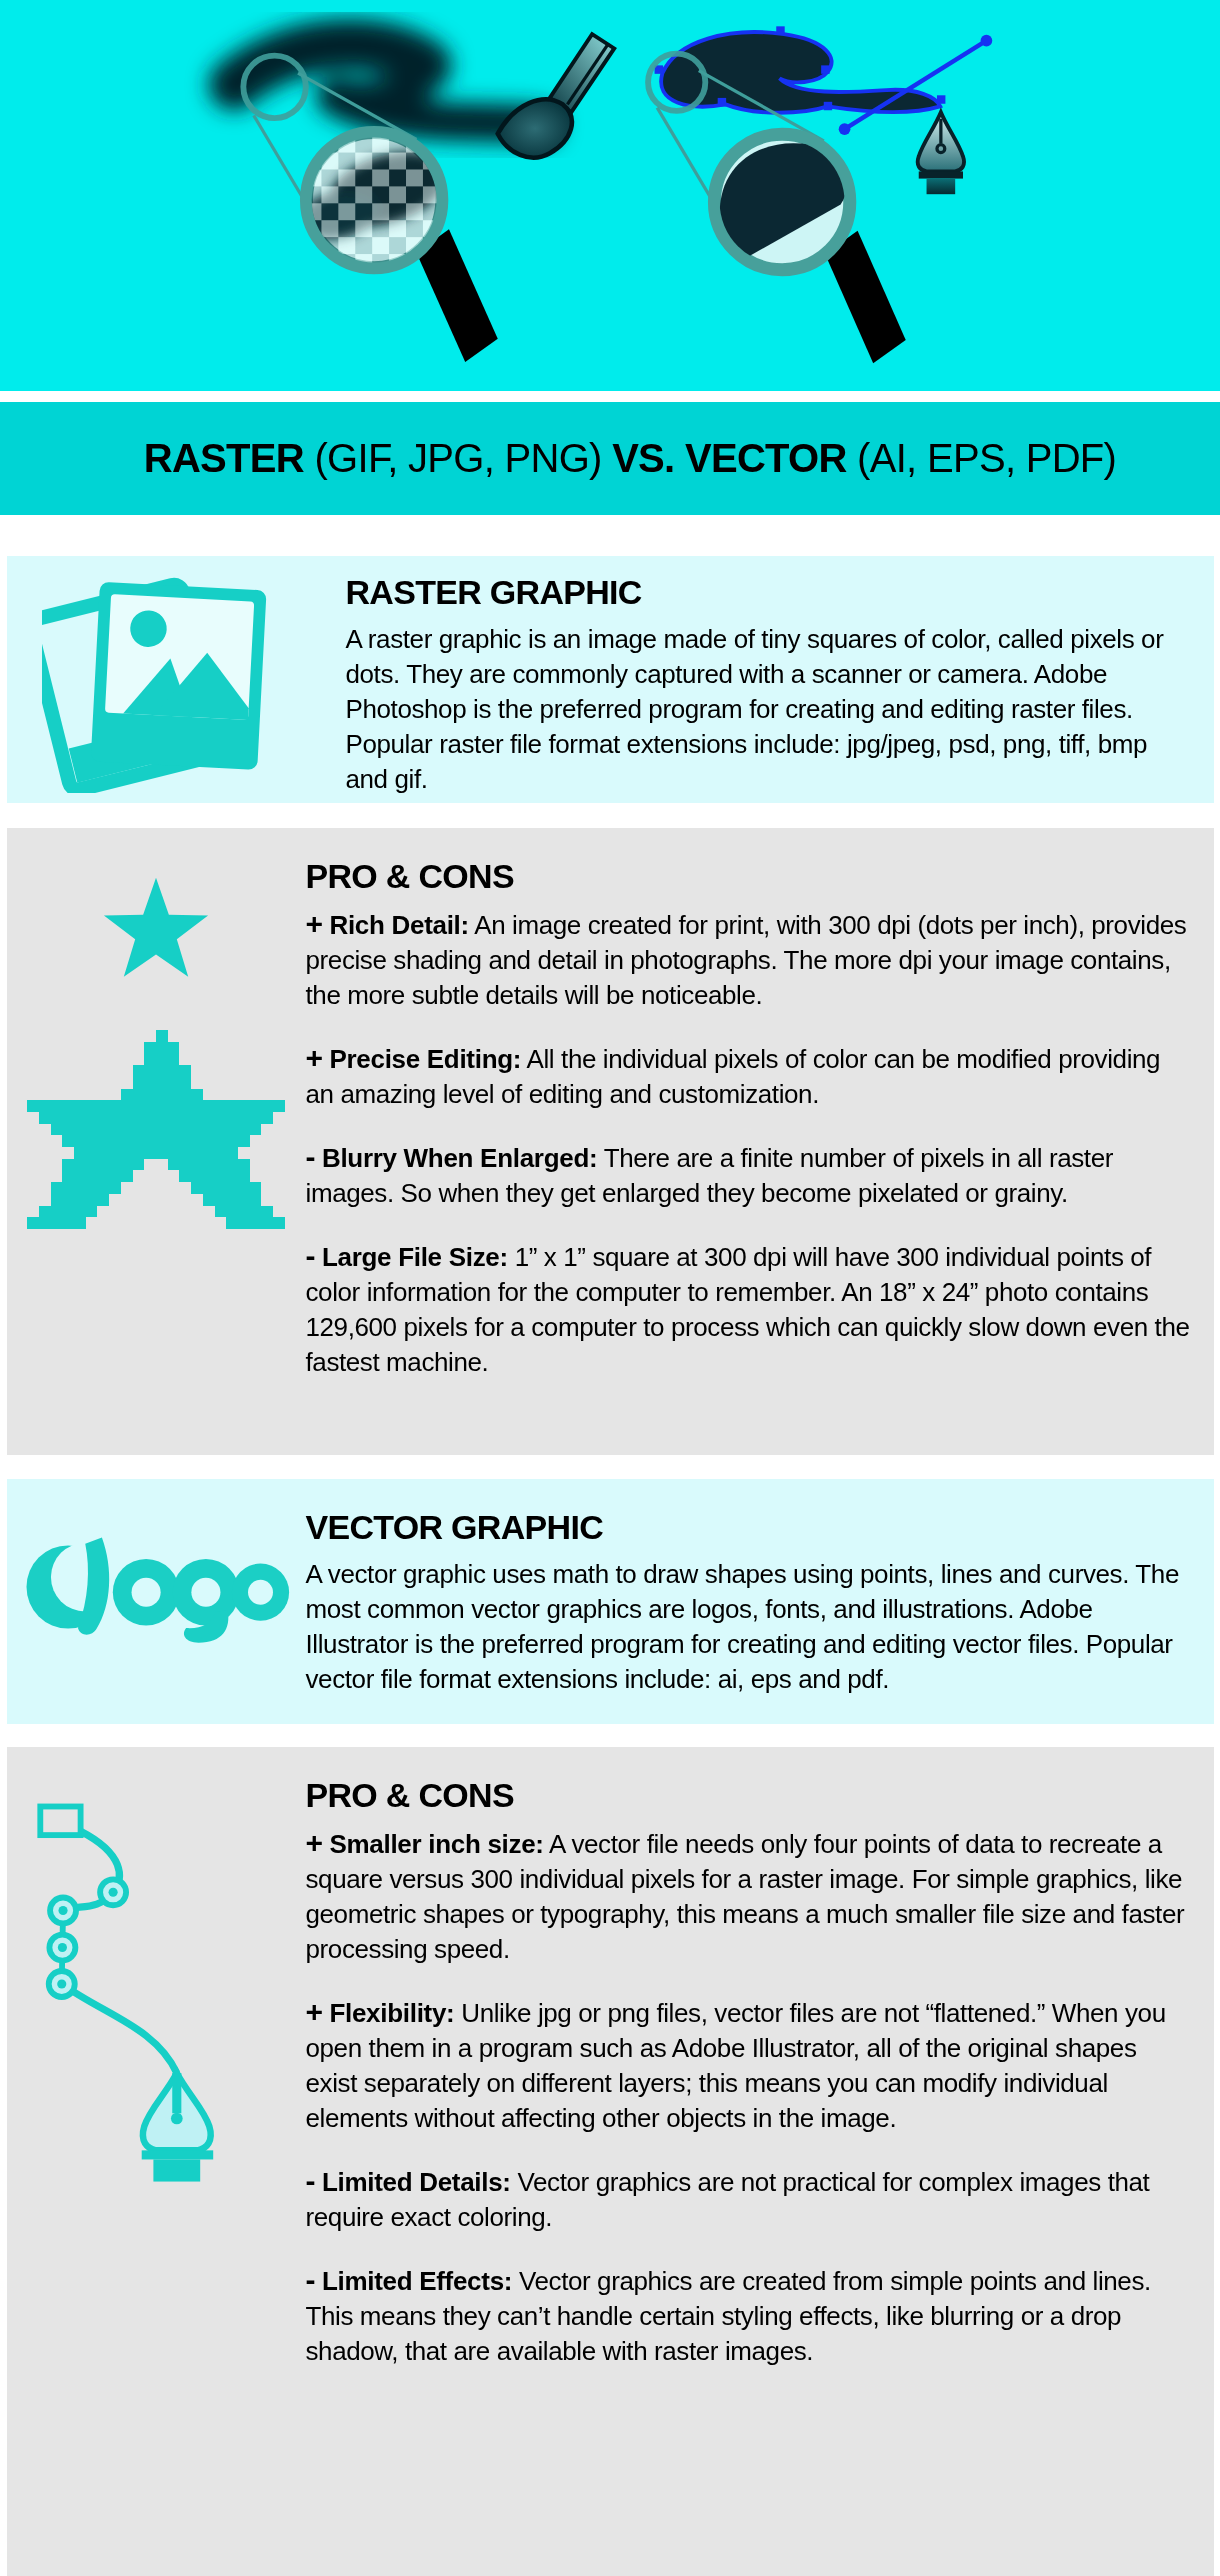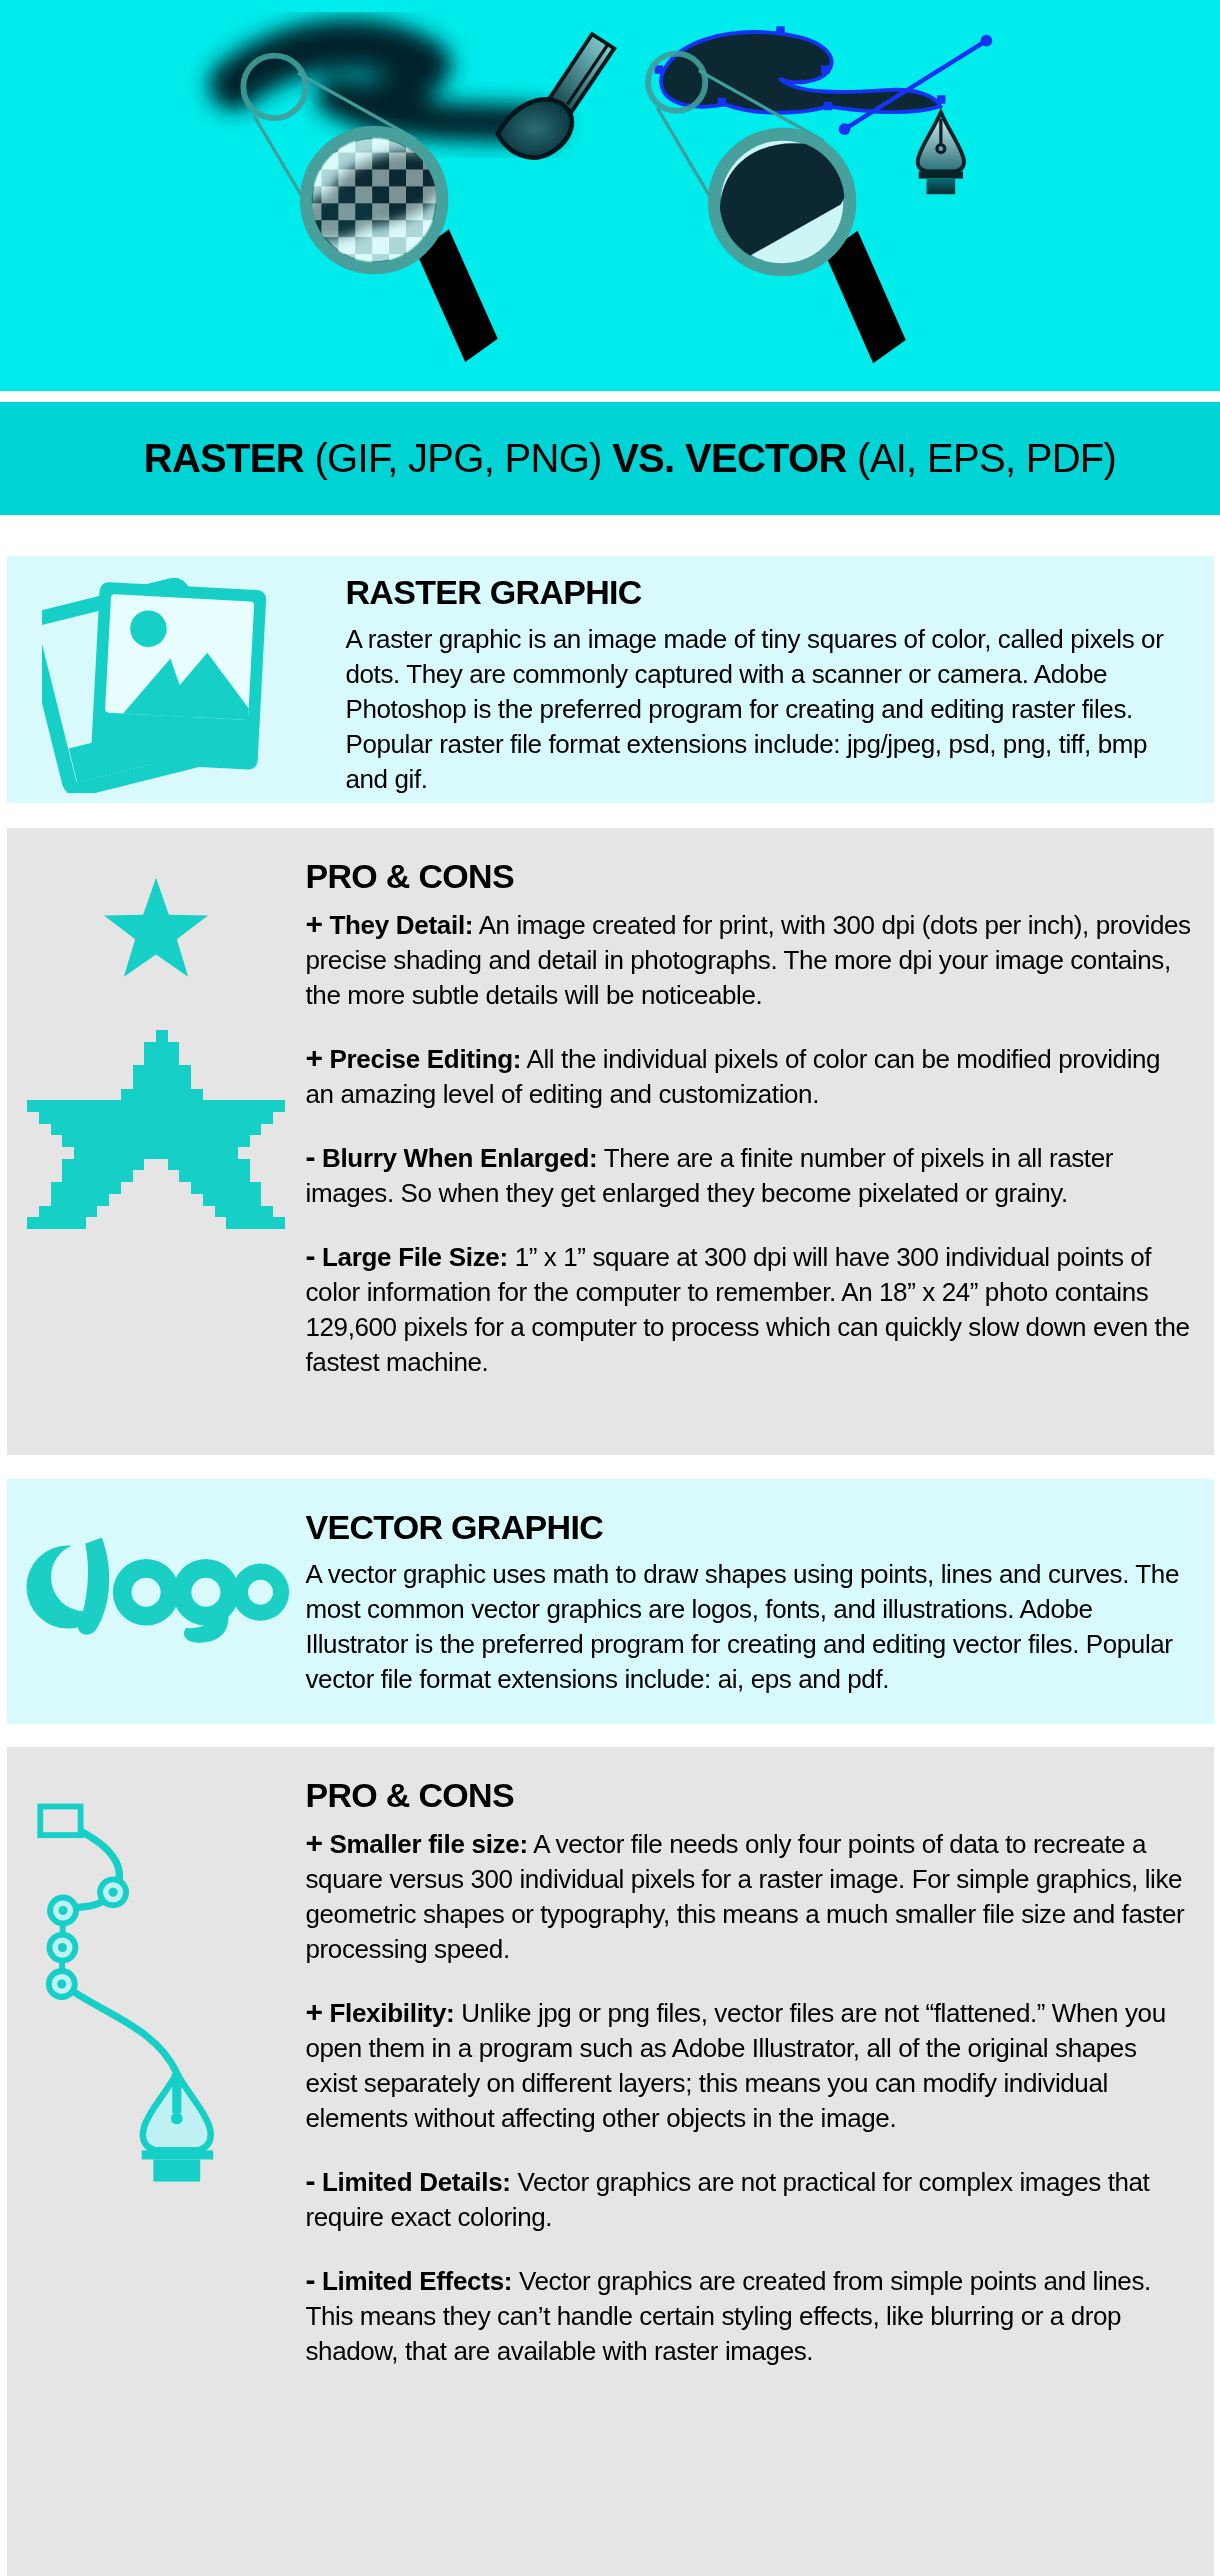--- a/index.html
+++ b/index.html
@@ -201,21 +201,21 @@
             <rect x="18" y="270" width="90" height="18"></rect>
               <rect x="288" y="270" width="90" height="18"></rect>
             <rect x="0" y="288" width="90" height="18"></rect>
               <rect x="306" y="288" width="90" height="18"></rect>
           </g>
         </svg>
       </span>
     </div>
     <div class="text-col">
       <h2>PRO &amp; CONS</h2>
-      <p class="item"><span class="sign">+</span> <b>They Detail:</b> <span>An image created for print, with 300 dpi (dots per inch), provides precise shading and detail in photographs. The more dpi your image contains, the more subtle details will be noticeable.</span></p>
+      <p class="item"><span class="sign">+</span> <b>Rich Detail:</b> <span>An image created for print, with 300 dpi (dots per inch), provides precise shading and detail in photographs. The more dpi your image contains, the more subtle details will be noticeable.</span></p>
       <p class="item"><span class="sign">+</span> <b>Precise Editing:</b> <span>All the individual pixels of color can be modified providing an amazing level of editing and customization.</span></p>
       <p class="item"><span class="sign">-</span> <b>Blurry When Enlarged:</b> <span>There are a finite number of pixels in all raster images. So when they get enlarged they become pixelated or grainy.</span></p>
       <p class="item"><span class="sign">-</span> <b>Large File Size:</b> <span>1” x 1” square at 300 dpi will have 300 individual points of color information for the computer to remember. An 18” x 24” photo contains 129,600 pixels for a computer to process which can quickly slow down even the fastest machine.</span></p>
     </div>
   </div>
 
   <div class="band sec sec-light sec3">
     <div class="icon-col">
       <span class="icon-wrap" style="margin-top:43px">
         <svg width="267" height="130" viewBox="0 0 510 250">
@@ -266,21 +266,21 @@
             <path d="M 232,430 L 232,492" stroke="#16cfc6" stroke-width="14" fill="none"></path>
             <circle cx="232" cy="500" r="9" fill="#16cfc6"></circle>
             <rect x="178" y="549" width="110" height="14" fill="#16cfc6"></rect>
             <rect x="196" y="563" width="72" height="34" fill="#16cfc6"></rect>
           </g>
         </svg>
       </span>
     </div>
     <div class="text-col">
       <h2>PRO &amp; CONS</h2>
-      <p class="item"><span class="sign">+</span> <b>Smaller file size:</b> <span>A vector file needs only four points of data to recreate a square versus 300 individual pixels for a raster image. For simple graphics, like geometric shapes or typography, this means a much smaller file size and faster processing speed.</span></p>
+      <p class="item"><span class="sign">+</span> <b>Smaller inch size:</b> <span>A vector file needs only four points of data to recreate a square versus 300 individual pixels for a raster image. For simple graphics, like geometric shapes or typography, this means a much smaller file size and faster processing speed.</span></p>
       <p class="item"><span class="sign">+</span> <b>Flexibility:</b> <span>Unlike jpg or png files, vector files are not “flattened.” When you open them in a program such as Adobe Illustrator, all of the original shapes exist separately on different layers; this means you can modify individual elements without affecting other objects in the image.</span></p>
       <p class="item"><span class="sign">-</span> <b>Limited Details:</b> <span>Vector graphics are not practical for complex images that require exact coloring.</span></p>
       <p class="item"><span class="sign">-</span> <b>Limited Effects:</b> <span>Vector graphics are created from simple points and lines. This means they can’t handle certain styling effects, like blurring or a drop shadow, that are available with raster images.</span></p>
     </div>
   </div>
 
 </div>
 
 
 </body></html>

